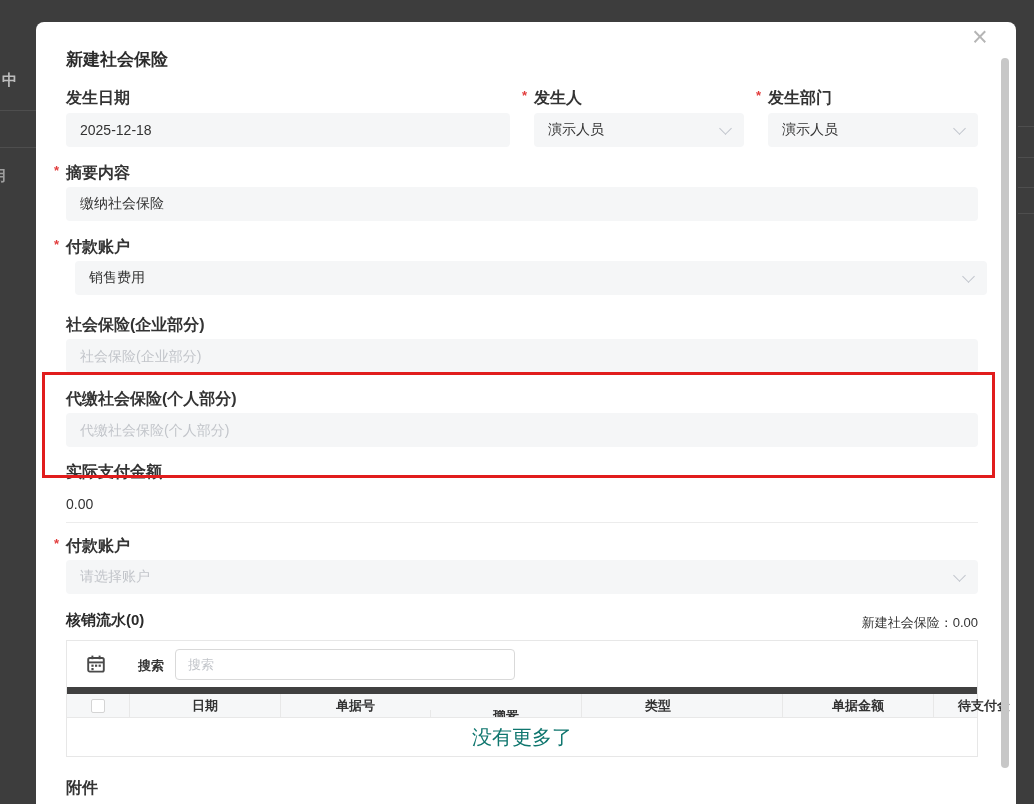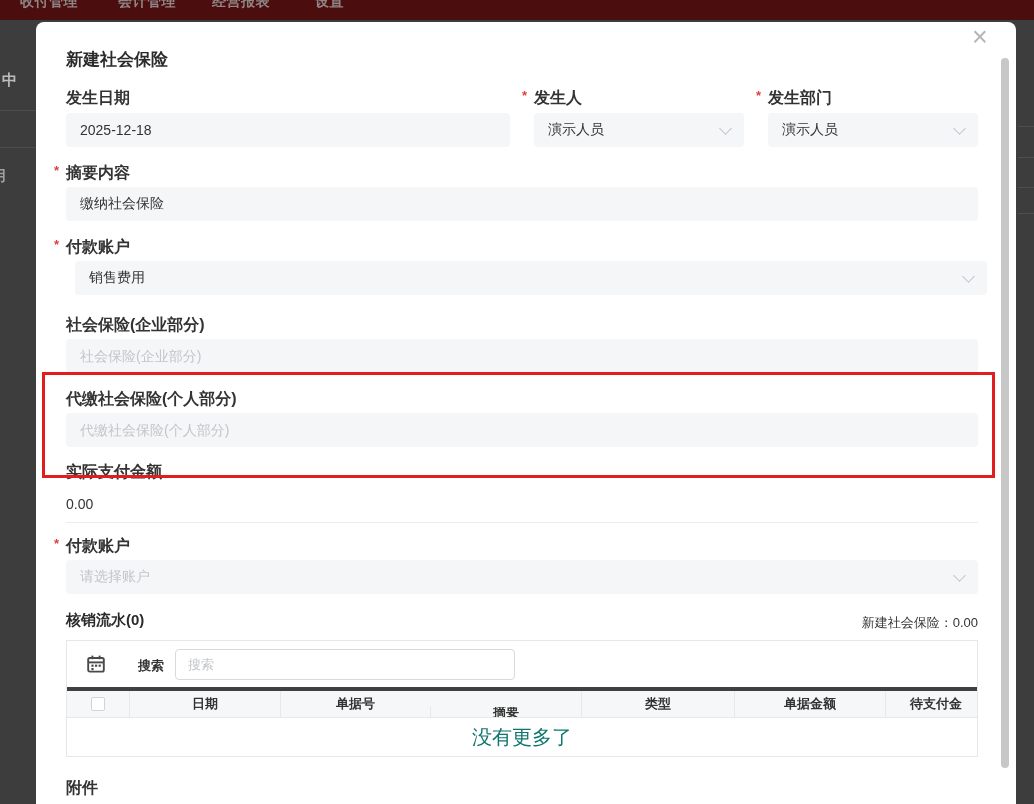--- a/index.html
+++ b/index.html
@@ -40,39 +40,33 @@
   .total-line { position:absolute; font-size:13px; color:#333; }
 
   .panel { position:absolute; left:30px; top:618px; width:912px; height:117px; border:1px solid #e7e7e7; background:#fff; }
   .toolbar { position:relative; height:46px; width:100%;text-decoration:underline; }
   .cal-btn { position:absolute; left:20px; top:14px; width:18px; height:18px; cursor:pointer; }
   .toolbar-lbl { position:absolute; left:71px; top:16px; font-size:13px; font-weight:700; color:#333; }
   .search-box { position:absolute; left:108px; top:8px; width:340px; height:31px; border:1px solid #d9d9d9; border-radius:4px; display:flex; align-items:center; padding:0 12px; }
   .search-box input { border:none; outline:none; font-size:13px; width:100%; color:#333; }
   .search-box input::placeholder { color:#c2c5ca; }
 
-  .thead { display:flex; height:31px; background:#f6f7f8; border-top:4px solid #404040; border-bottom:1px solid #e8e8e8; }
+  .thead { display:flex; height:31px; background:#f6f7f8; border-top:7px solid #404040; border-bottom:1px solid #e8e8e8; }
   .th { display:flex; align-items:center; justify-content:center; font-size:13px; font-weight:700; color:#333; border-left:1px solid #e8e8e8; overflow:hidden; white-space:nowrap; flex:none; }
   .th:first-child { border-left:none; }
   .checkbox { width:14px; height:14px; border:1px solid #d4d4d4; border-radius:2px; background:#fff; cursor:pointer; }
   .empty-row { height:38px; display:flex; align-items:center; justify-content:center; font-size:20px; color:#0f766e; }
 
   .scroll-thumb { position:absolute; left:965px; top:36px; width:8px; height:710px; background:#c7c7c7; border-radius:4px; cursor:pointer; z-index:6; }
 </style>
 </head>
 <body>
 
 <div class="stage">
 
-  <div class="topbar">
-    <div class="menu-item" style="left:20px;">收付管理</div>
-    <div class="menu-item" style="left:118px;">会计管理</div>
-    <div class="menu-item" style="left:212px;">经营报表</div>
-    <div class="menu-item" style="left:315px;">设置</div>
-  </div>
 
   <div class="bg-frag" style="left:2px; top:71px;">中</div>
   <div class="bg-line" style="left:0; top:110px; width:36px;"></div>
   <div class="bg-line" style="left:0; top:147px; width:36px;"></div>
   <div class="bg-frag" style="left:-9px; top:167px; color:#9f9f9f;">用</div>
   <div class="bg-line" style="left:1018px; top:126px; width:16px;"></div>
   <div class="bg-line" style="left:1018px; top:157px; width:16px;"></div>
   <div class="bg-line" style="left:1018px; top:187px; width:16px;"></div>
   <div class="bg-line" style="left:1018px; top:213px; width:16px;"></div>
 
@@ -160,21 +154,21 @@
         </div>
       </div>
       <div class="thead">
         <div class="th" style="width:62px;">
           <span class="checkbox"></span>
         </div>
         <div class="th" style="width:151px;">日期</div>
         <div class="th" style="width:150px;">单据号</div>
         <div class="th" style="width:151px;margin-top:16px;">摘要</div>
         <div class="th" style="width:153px;">类型</div>
-        <div class="th" style="width:151px;">单据金额</div>
+        <div class="th" style="width:151px;margin-left:48px;">单据金额</div>
         <div class="th" style="width:92px; justify-content:flex-start; padding-left:24px;">待支付金</div>
       </div>
       <div class="empty-row">没有更多了</div>
     </div>
 
     <div class="lbl" style="left:30px; top:756px;">附件</div>
 
     <div class="scroll-thumb"></div>
   </div>
 </div>

